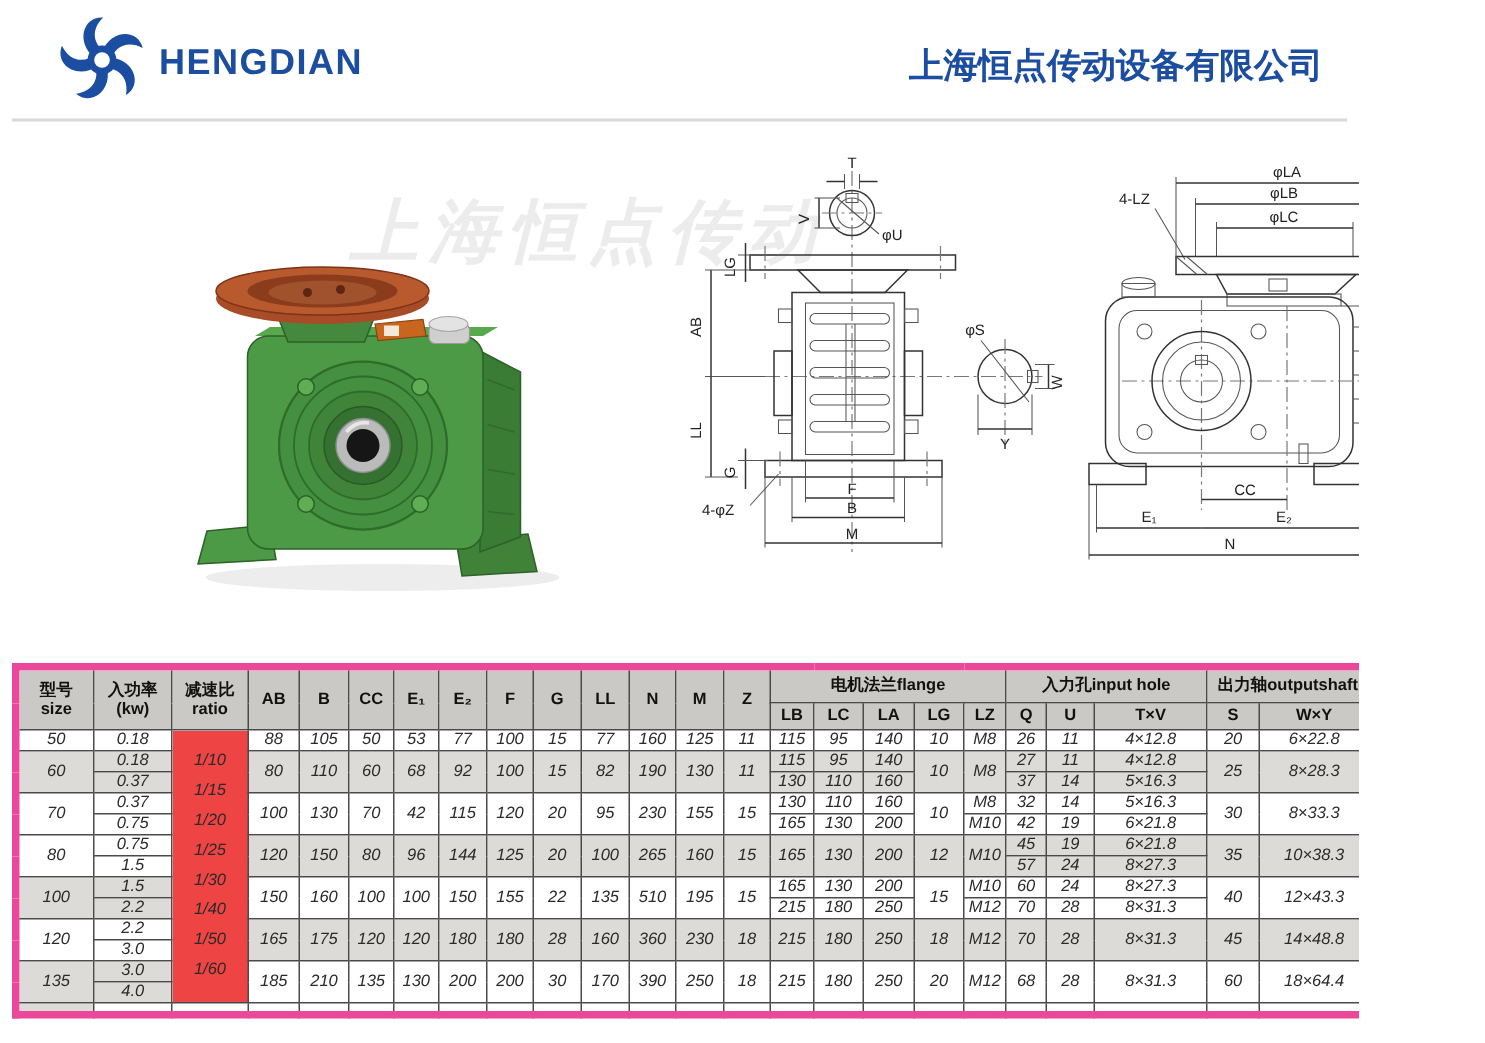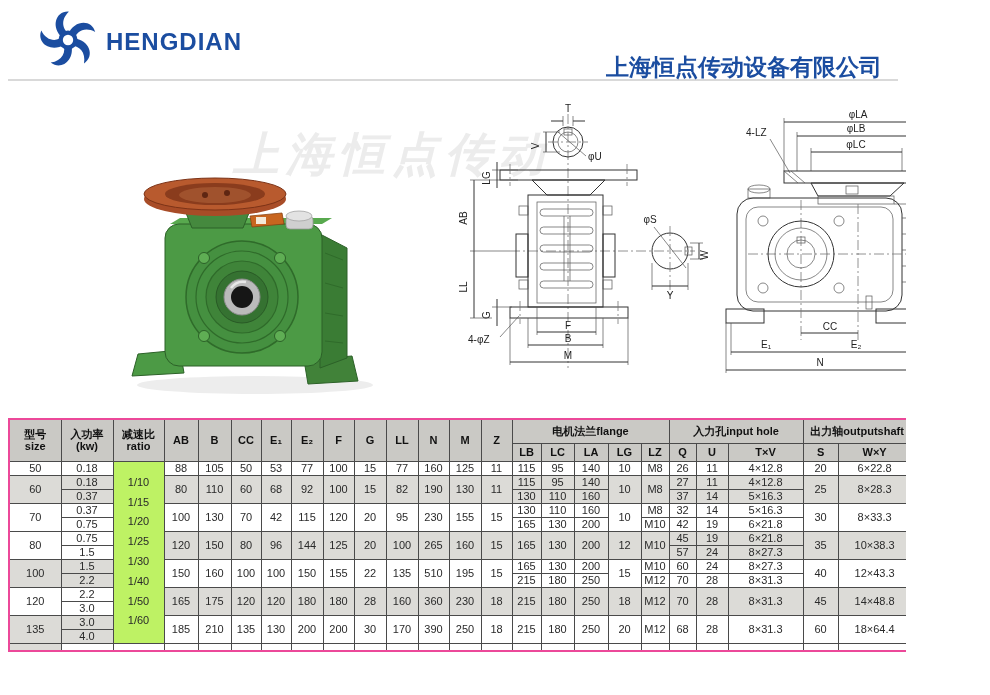--- a/index.html
+++ b/index.html
@@ -8,21 +8,21 @@
   }
   *{margin:0;padding:0;box-sizing:border-box;}
   html,body{background:#fff;}
   body{font-family:"Liberation Sans","DejaVu Sans",sans-serif;}
   .page{position:relative;width:906px;height:695px;background:#fff;overflow:hidden;}
 
   .hdr-logo{position:absolute;left:36px;top:8px;z-index:2;}
   .brand{position:absolute;left:106px;top:28px;font-size:24px;font-weight:bold;
          letter-spacing:1px;color:var(--accent,#1b4da0);z-index:2;}
   .company{position:absolute;right:24px;top:28px;font-size:23px;font-weight:bold;
-           font-family:"Liberation Serif","DejaVu Serif",serif;color:var(--accent,#1b4da0);z-index:2;margin-top:24px;}
+           font-family:"Liberation Serif","DejaVu Serif",serif;color:var(--accent,#1b4da0);z-index:2;}
   .hdr-rule{position:absolute;left:8px;right:8px;top:79px;height:2px;background:#d9d9d9;}
 
   .model-title{position:absolute;left:10px;top:104px;font-size:27px;font-weight:bold;
                letter-spacing:3px;color:#151515;z-index:2;}
   .watermark{position:absolute;left:233px;top:124px;font-size:46px;font-weight:bold;
              letter-spacing:7px;color:#ececec;z-index:0;white-space:nowrap;
              font-family:"Liberation Serif","DejaVu Serif",serif;font-style:italic;}
 
   .photo{position:absolute;left:110px;top:158px;z-index:1;}
   .fv{position:absolute;left:440px;top:100px;z-index:1;}
@@ -30,29 +30,29 @@
 
   svg text{font-family:"Liberation Sans","DejaVu Sans",sans-serif;font-size:10px;fill:#222;}
   .dline{stroke:#333;stroke-width:1;fill:none;}
   .cl{stroke:#777;stroke-width:0.8;fill:none;stroke-dasharray:10 3 2 3;}
   .thin{stroke:#555;stroke-width:0.7;fill:none;}
 
   .spec-table{position:absolute;left:8px;top:418px;z-index:2;border-collapse:collapse;
               table-layout:fixed;width:974px;font-size:11px;color:#2a2a2a;}
   .spec-table th,.spec-table td{border:1px solid var(--table-border,#4a4a4a);
               text-align:center;vertical-align:middle;padding:0;overflow:hidden;}
-  .spec-table{border:2px solid #ec4899;}
+  .spec-table{border:5px solid #ec4899;margin-top:24px;}
   .spec-table th{background:var(--table-header-bg,#cac9c5);font-weight:bold;font-size:11px;
               white-space:pre-line;line-height:1.15;color:#111;}
   .spec-table thead tr:first-child{height:24px;}
   .spec-table thead tr:last-child{height:18px;}
-  .spec-table tbody tr{height:14px;}
+  .spec-table tbody tr{height:14px;font-style:italic;}
   .spec-table td{background:#fff;line-height:1;}
   .spec-table td.g{background:var(--row-band,#dcdbd7);}
-  .spec-table td.ratio{white-space:pre-line;line-height:1.8;background:#bef264;font-size:11px;}
+  .spec-table td.ratio{white-space:pre-line;line-height:1.8;background:#ef4444;font-size:11px;}
 </style>
 </head>
 <body>
 
 <div class="page">
 
   <div>
     <svg class="hdr-logo" width="64" height="64" viewBox="0 0 80 80">
       <g fill="#1b4da0">
         <g transform="translate(40,40)">

